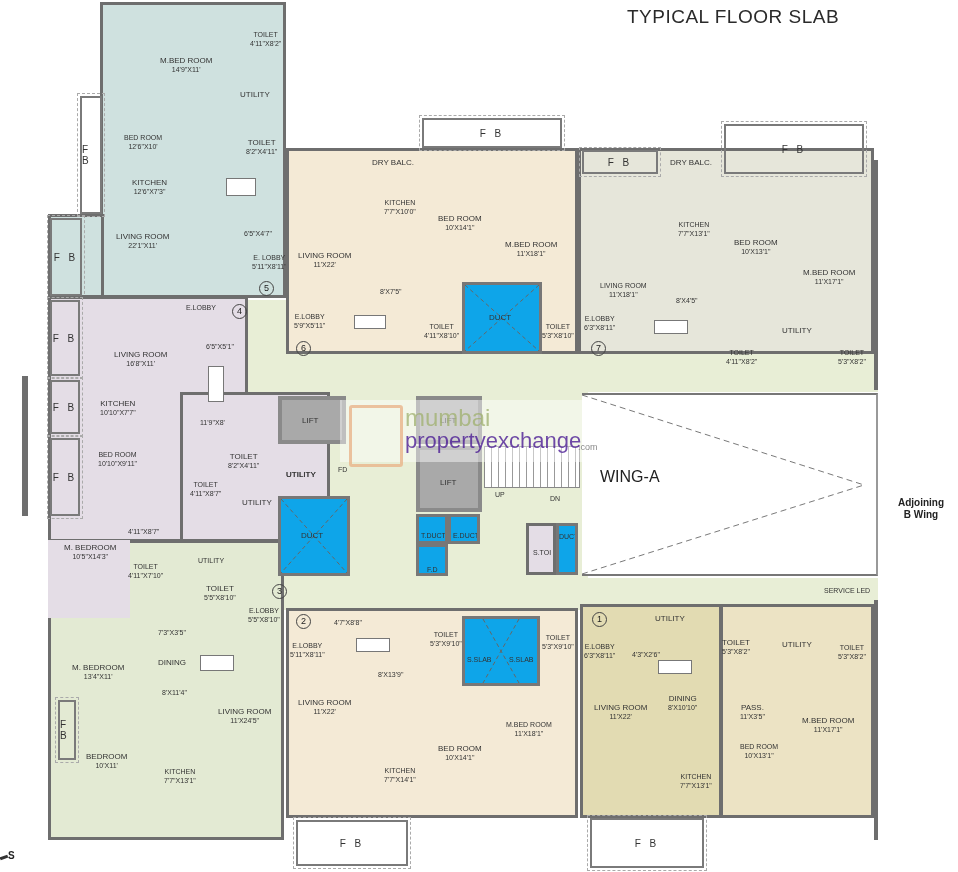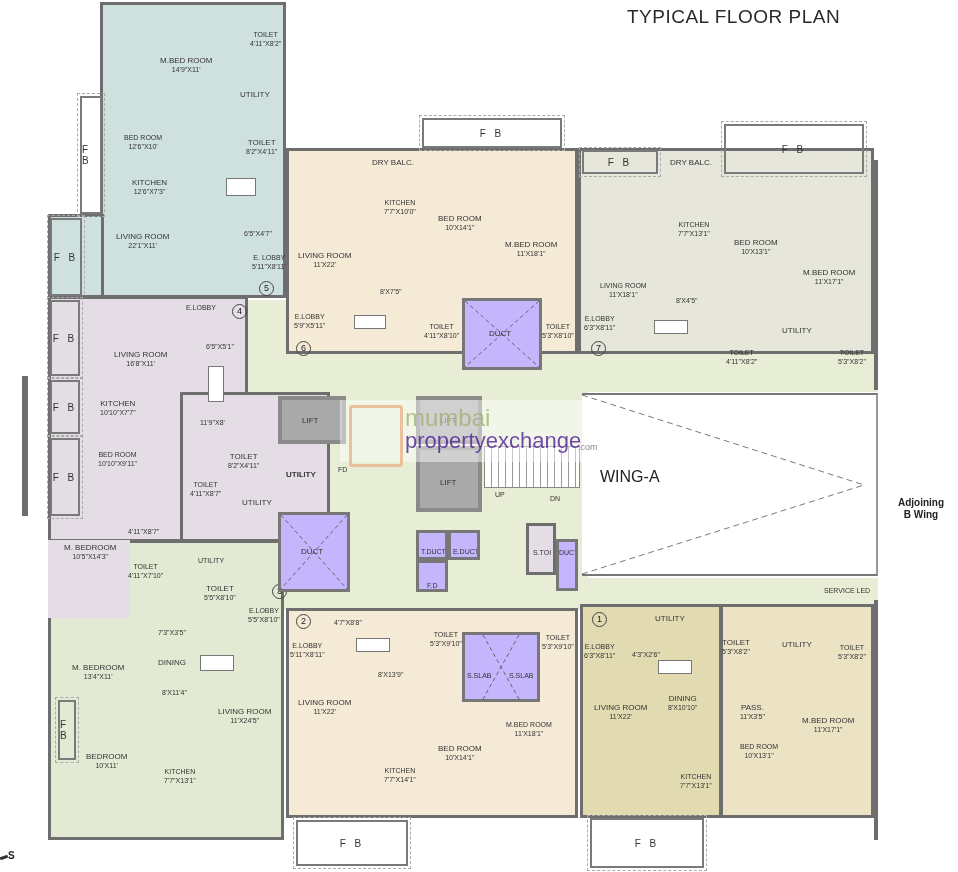--- a/index.html
+++ b/index.html
@@ -10,21 +10,21 @@
   .z-blue { background:#cfe1df; }
   .z-purple { background:#e4dde6; }
   .z-green { background:#e3ead3; }
   .z-peach { background:#f4ead6; }
   .z-grey { background:#e6e6da; }
   .z-khaki { background:#e2dbb2; }
   .z-sand { background:#ece3c4; }
   .z-corr { background:#e8eed6; border:none; }
   .z-lift { background:#a9a9a9; border:4px solid #8a8a8a; }
   .z-white { background:#ffffff; border:none; }
-  .z-duct { background:#c4b5fd; border:3px solid #777; overflow:hidden;margin-top:16px; }
+  .z-duct { background:#0ea5e9; border:3px solid #777; overflow:hidden; }
   .fb { position:absolute; box-sizing:border-box; border:2px solid #7a7a7a; outline:1px dashed #aaa; outline-offset:2px; display:flex; align-items:center; justify-content:center; font-size:10px; letter-spacing:3px; color:#333; }
   .room { position:absolute; font-size:8px; line-height:9px; text-align:center; color:#333; text-transform:uppercase; white-space:nowrap; }
   .room .dim { display:block; font-size:7px; text-transform:none; }
   .num { position:absolute; width:13px; height:13px; border:1px solid #444; border-radius:50%; font-size:9px; line-height:13px; text-align:center; background:transparent; }
   .wall { position:absolute; background:#6e6e6e; }
   .xline { position:absolute; left:0; top:0; width:100%; height:100%; }
   .wing { position:absolute; font-size:16px; color:#222; }
   .adj { position:absolute; font-size:10px; font-weight:bold; text-align:center; line-height:12px; }
   .wm1 { position:absolute; left:405px; top:404px; font-size:24px; color:#9fb06e; opacity:0.75; }
   .wm2 { position:absolute; left:405px; top:428px; font-size:22px; color:#4c1d95; opacity:0.8; }
@@ -32,21 +32,21 @@
   .wm-box { position:absolute; left:349px; top:405px; width:48px; height:56px; border:3px solid #e9b489; border-radius:3px; opacity:0.8; }
   .wm-band { position:absolute; left:340px; top:400px; width:245px; height:62px; background:rgba(255,255,255,0.45); }
   .furn { position:absolute; border:1px solid #777; background:#fff; box-sizing:border-box; }
   .stairs { position:absolute; background:repeating-linear-gradient(90deg,#fff 0 6px,#999 6px 7px); border:1px solid #888; }
   .small { font-size:7px; }
   .compass { position:absolute; left:8px; top:850px; font-size:10px; font-weight:bold; }
 </style>
 </head>
 <body>
 
-<div class="abs title">TYPICAL  FLOOR PLAN</div>
+<div class="abs title">TYPICAL  FLOOR SLAB</div>
 
 <div class="zone z-corr" style="left:248px;top:300px;width:340px;height:310px;"></div>
 <div class="zone z-corr" style="left:248px;top:352px;width:630px;height:40px;"></div>
 <div class="zone z-corr" style="left:580px;top:578px;width:298px;height:26px;"></div>
 
 <div class="zone z-white" style="left:582px;top:393px;width:296px;height:183px;border-top:2px solid #777;border-bottom:2px solid #777;border-right:2px solid #999;">
   <svg class="xline" viewBox="0 0 296 183" preserveAspectRatio="none">
     <line x1="0" y1="0" x2="284" y2="92" stroke="#777" stroke-dasharray="6,4" stroke-width="1"></line>
     <line x1="0" y1="183" x2="284" y2="92" stroke="#777" stroke-dasharray="6,4" stroke-width="1"></line>
   </svg>

